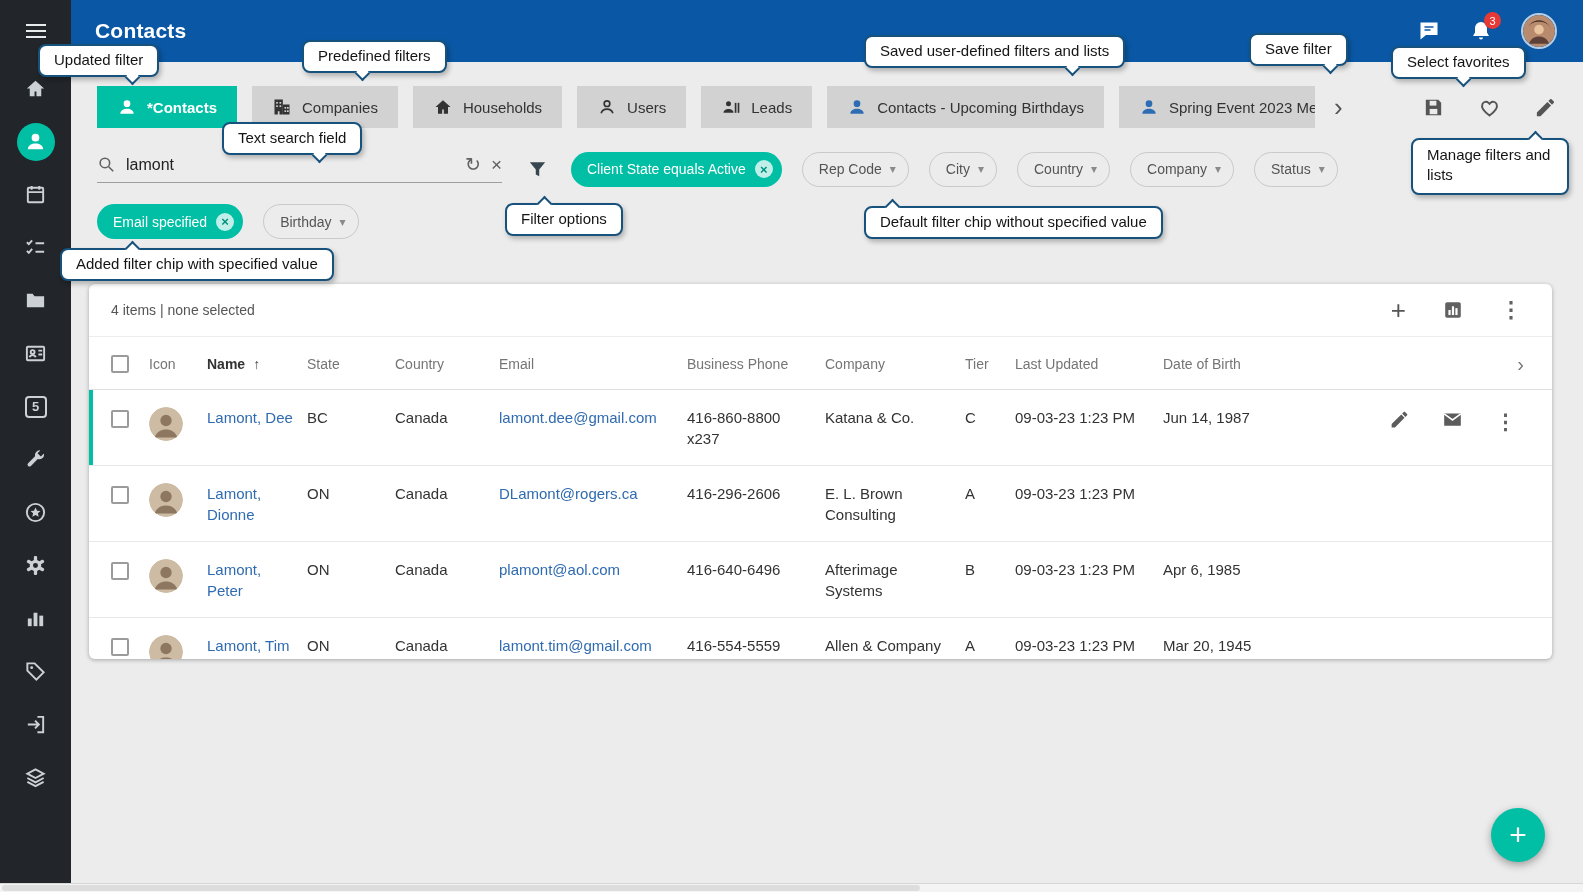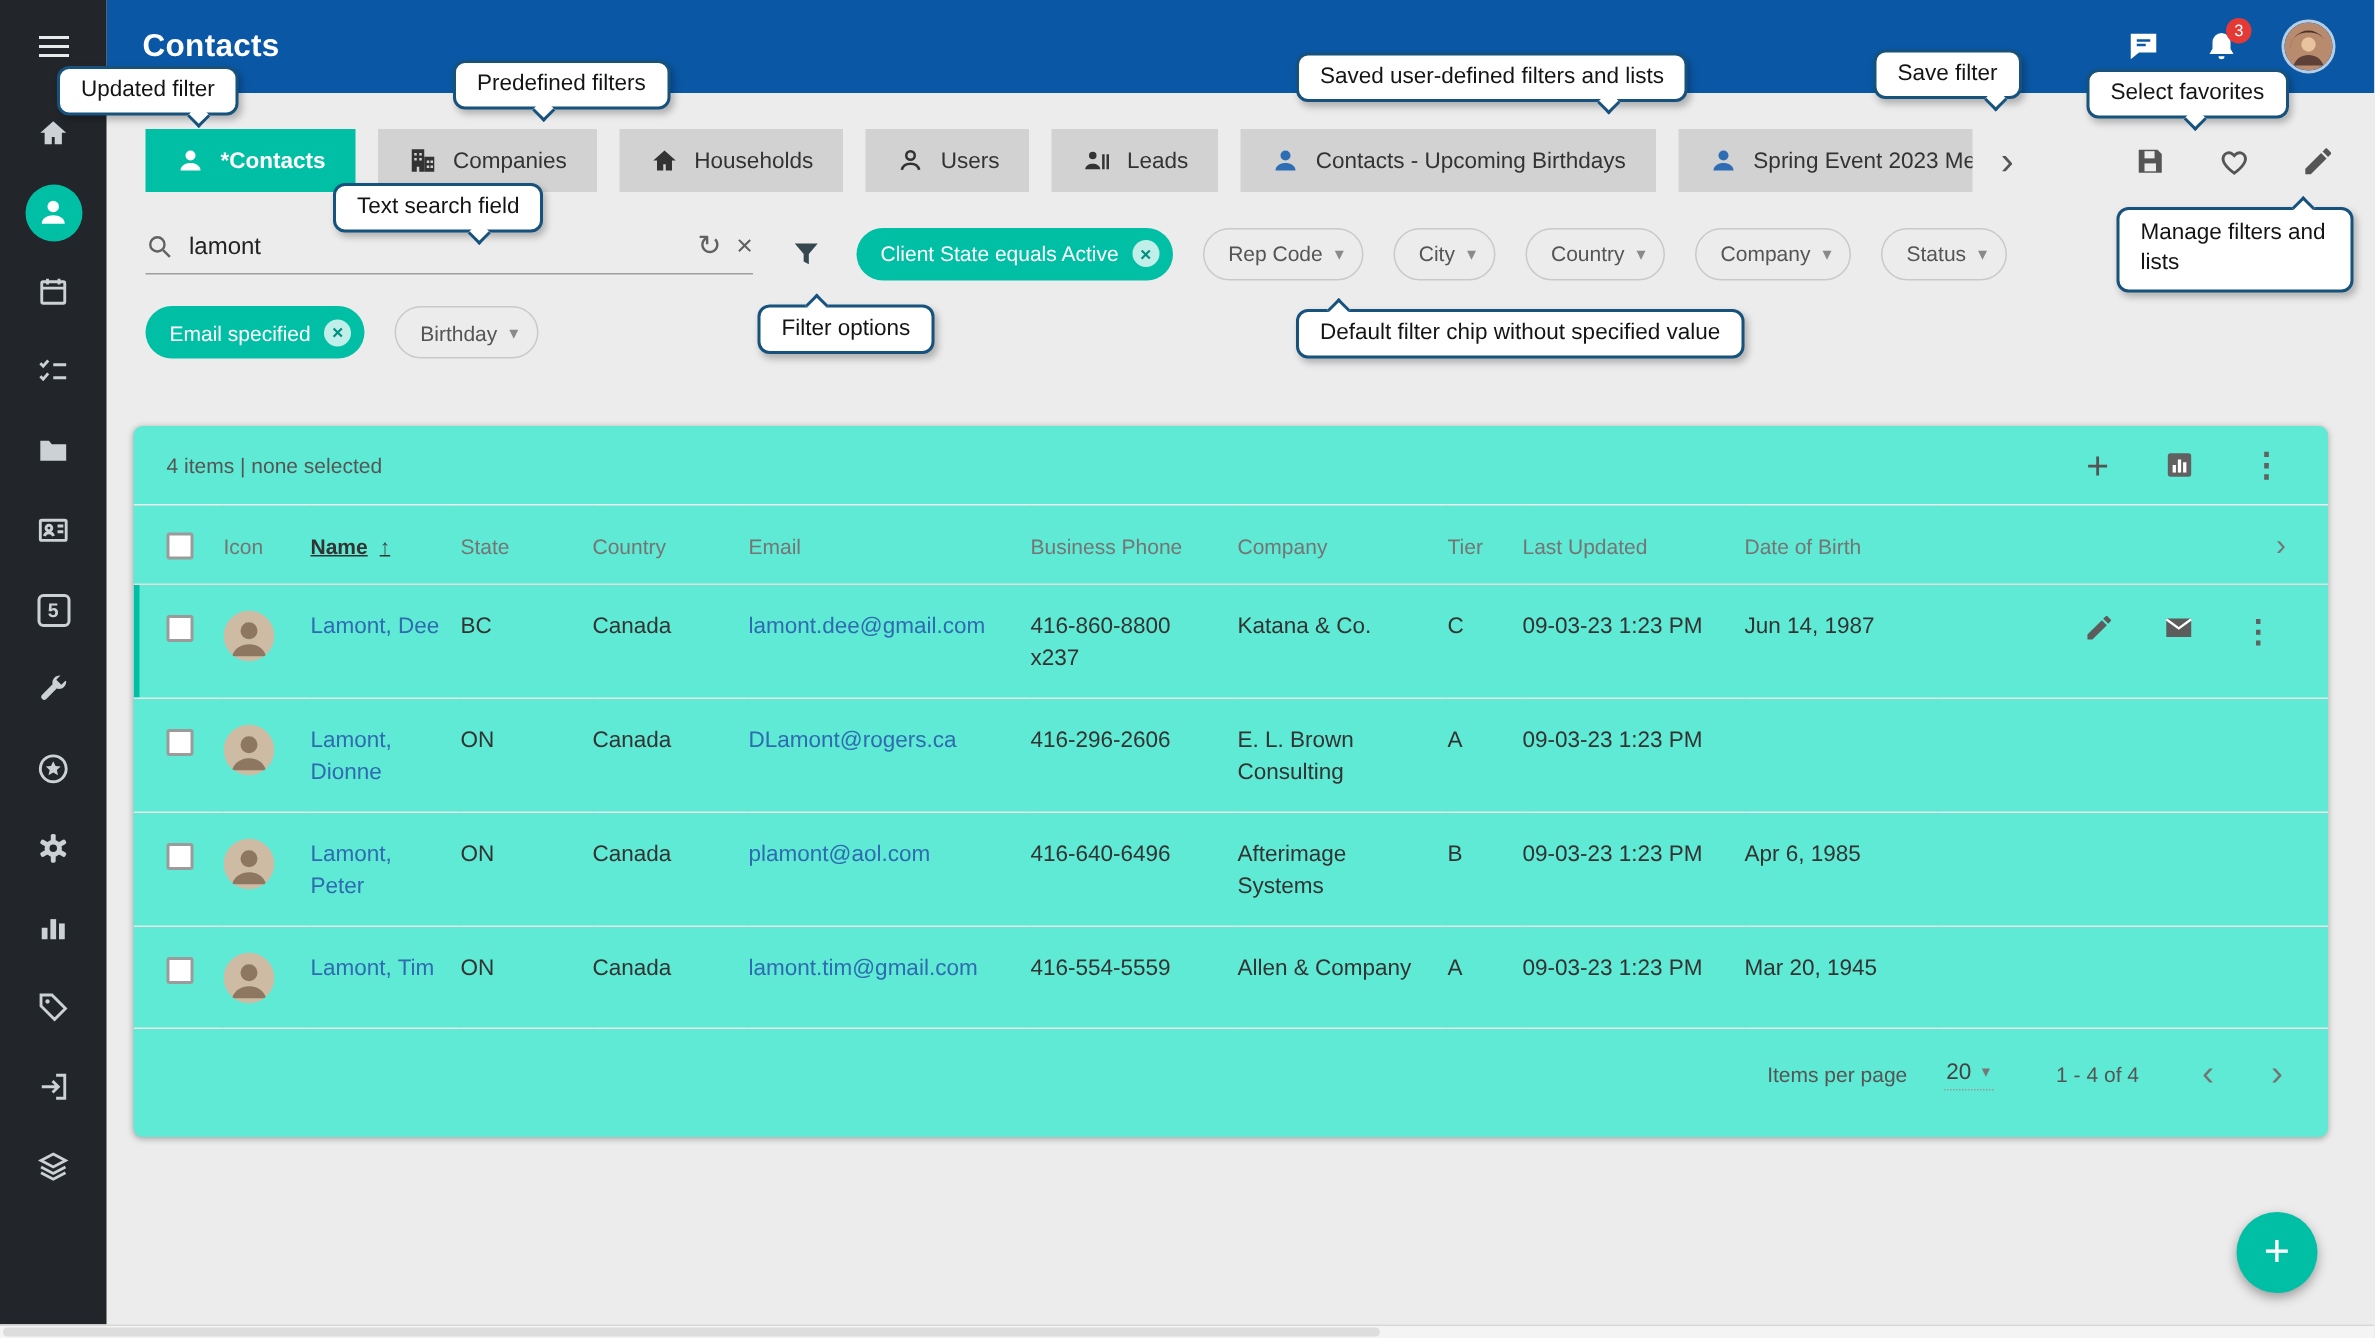--- a/index.html
+++ b/index.html
@@ -55,33 +55,33 @@
   .funnel svg { width:23px; height:23px; }
   .chip { height:35px; border-radius:18px; display:inline-flex; align-items:center; font-size:14px; cursor:pointer; white-space:nowrap; }
   .chip.applied { background:#00bfa5; color:#fff; padding:0 9px 0 16px; gap:9px; }
   .chip.applied .x { width:18px; height:18px; border-radius:50%; background:rgba(255,255,255,.75); color:#00907e; font-size:13px; font-weight:bold; display:flex; align-items:center; justify-content:center; cursor:pointer; }
   .chip.avail { background:#ececec; border:1px solid #c9c9c9; color:#555; padding:0 12px 0 16px; gap:8px; margin-left:20px; }
   .chip.avail .caret { color:#8a8a8a; font-size:12px; }
   .filter-row2 .chip.avail { margin-left:0; }
   .chip.first-applied { margin-left:0; }
 
   
-  .card { position:absolute; left:18px; right:31px; top:222px; height:474px; background:#5eead4; border-radius:6px; box-shadow:0 1px 4px rgba(0,0,0,.3); overflow:hidden; }
+  .card { position:absolute; left:18px; right:31px; top:222px; height:375px; background:#ffffff; border-radius:6px; box-shadow:0 1px 4px rgba(0,0,0,.3); overflow:hidden; }
   .card-toolbar { height:52px; display:flex; align-items:center; padding:0 30px 0 22px; }
   .card-summary { font-size:14px; color:#555; }
   .card-tools { margin-left:auto; display:flex; align-items:center; gap:36px; color:#616161; }
   .card-tools .ct { cursor:pointer; display:flex; align-items:center; }
   .ct-plus { font-size:26px; line-height:1; color:#555; }
   .ct-kebab { font-size:22px; font-weight:bold; color:#616161; }
   .card-tools svg { width:22px; height:22px; }
 
   table { width:100%; border-collapse:collapse; table-layout:fixed; }
   thead th { font-size:14px; font-weight:normal; color:#757575; text-align:left; padding:15px 10px 13px 0; border-top:1px solid #ededed; border-bottom:1px solid #e0e0e0; }
   thead th:first-child { padding-left:22px; }
-  th.col-name { color:#333; font-weight:bold;text-decoration:underline; }
+  th.col-name { color:#333; font-weight:bold; }
   .sort-arrow { color:#444; font-size:14px; margin-left:8px; }
   th.col-more { text-align:right; padding-right:28px; color:#777; font-size:20px; }
   tbody td { font-size:15px; color:#333; vertical-align:top; padding:17px 12px 16px 0; line-height:1.4; }
   tbody td:first-child { padding-left:22px; }
   tbody tr + tr td { border-top:1px solid #e8e8e8; }
   tbody tr:last-child td { border-bottom:1px solid #e8e8e8; }
   tr.highlighted td:first-child { box-shadow: inset 4px 0 0 #00bfa5; }
   a.lnk { color:#2f6bb0; text-decoration:none; cursor:pointer; }
   .checkbox { display:inline-block; width:18px; height:18px; border:2px solid #9b9b9b; border-radius:2px; background:#fff; cursor:pointer; margin-top:3px; }
   .avatar { width:34px; height:34px; border-radius:50%; overflow:hidden; display:block; }
@@ -638,17 +638,21 @@
     <span class="tail up" style="left:76%"></span>
   </div>
   <div class="callout" style="left:505px;top:203px">
     <span>Filter options</span>
     <span class="tail up" style="left:28%"></span>
   </div>
   <div class="callout" style="left:864px;top:206px">
     <span>Default filter chip without specified value</span>
     <span class="tail up" style="left:7%"></span>
   </div>
+  <div class="callout" style="left:60px;top:248px">
+    <span>Added filter chip with specified value</span>
+    <span class="tail up" style="left:24%"></span>
+  </div>
 
   <div class="hscroll">
       <span class="thumb"></span>
     </div>
 </div>
 
 </body></html>

